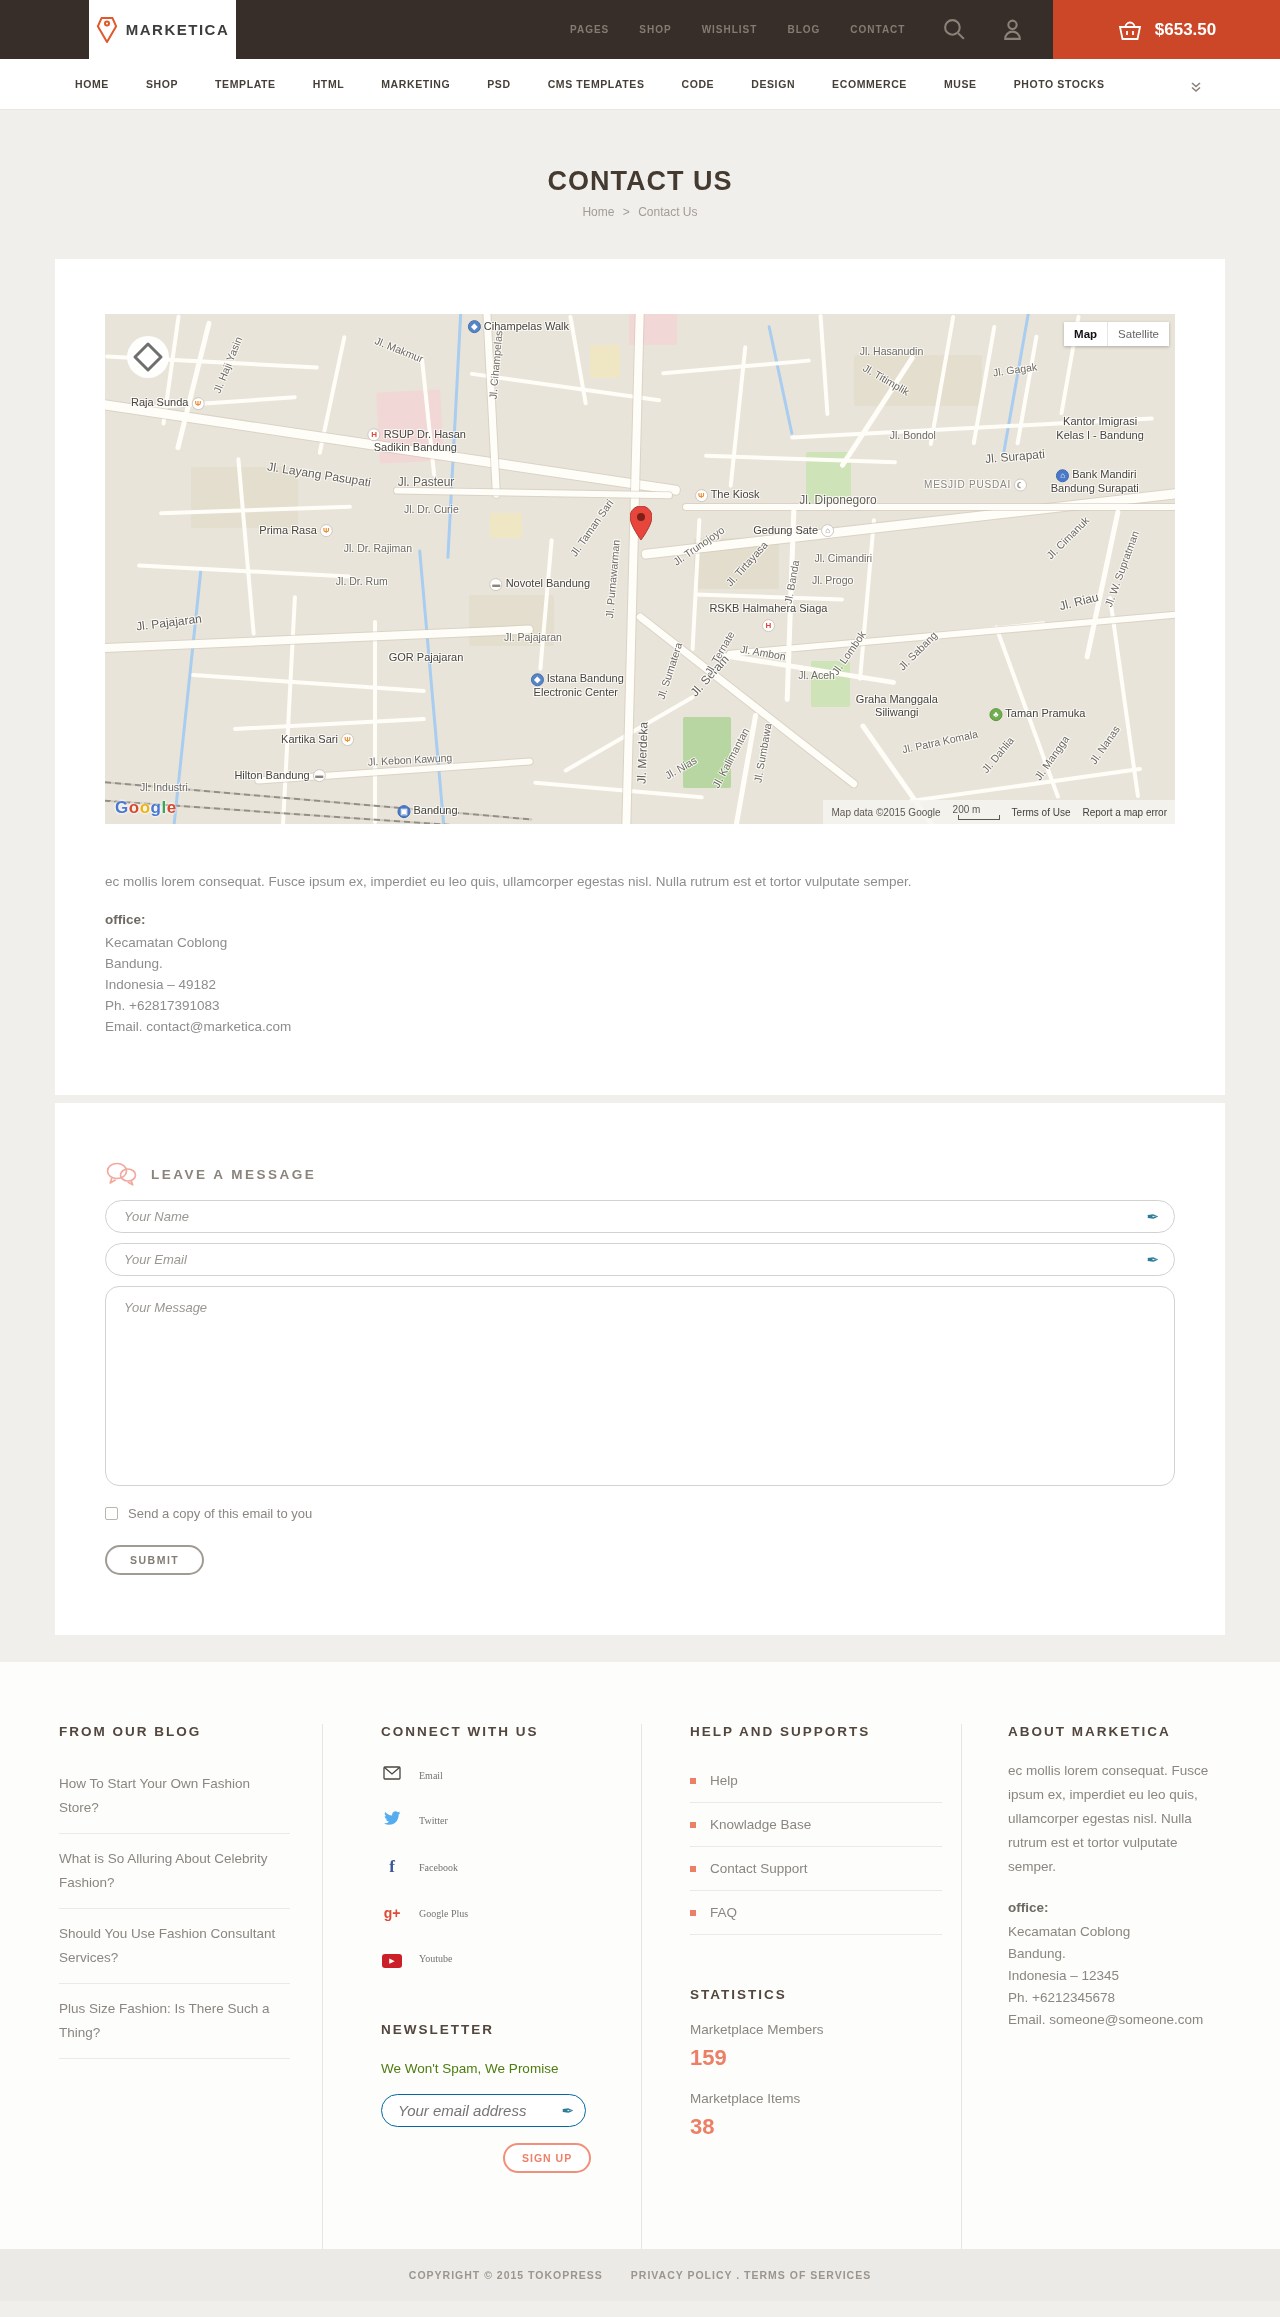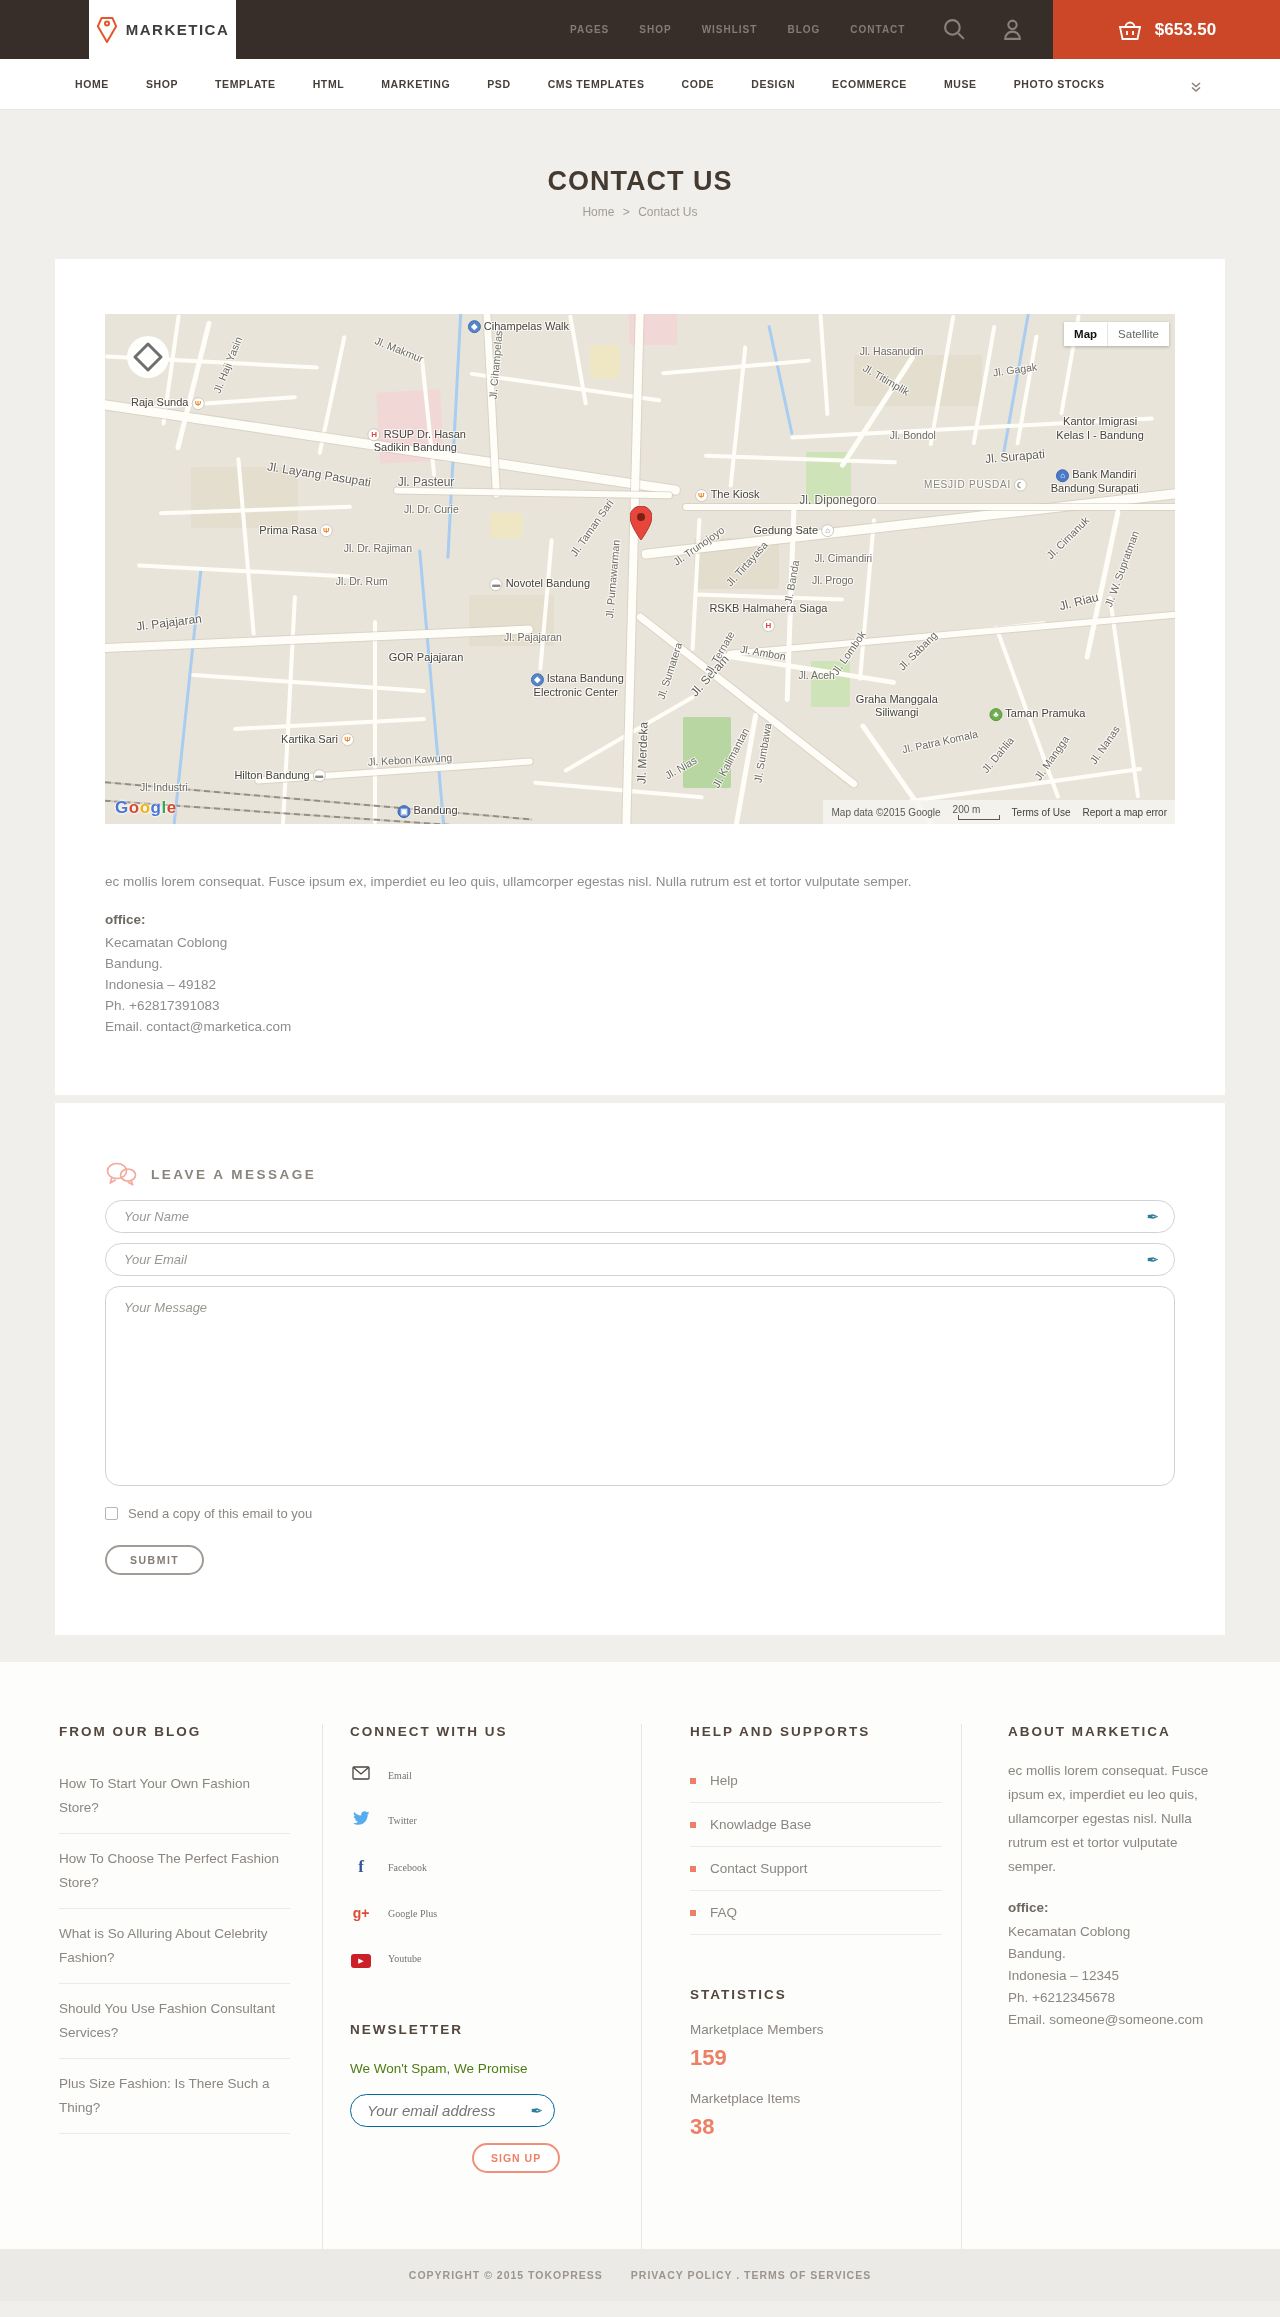--- a/index.html
+++ b/index.html
@@ -88,21 +88,21 @@
   .check-row input { appearance:none; -webkit-appearance:none; width:13px; height:13px; border:1px solid #b9b5af; border-radius:2px; background:#fff; }
   .check-row label { font-size:13px; color:#8b8680; }
   .submit-btn { margin-top:24px; background:#fff; border:2px solid #a19b94; border-radius:16px; padding:7px 23px;
                 font-family:"Liberation Sans",sans-serif; font-size:10.5px; font-weight:bold; letter-spacing:1.5px; color:#837c74; }
 
   
   footer { margin-top:27px; background:#fdfdfc; height:587px; padding:62px 0 0 59px; }
   .footer-grid { display:grid; grid-template-columns:263px 319px 320px 263px; height:100%; }
   .fcol { height:100%; }
   .fcol + .fcol { border-left:1px solid #e9e6e2; }
-  .fcol2 { padding-left:27px; } .fcol3 { padding-left:48px; } .fcol4 { padding-left:46px; padding-right:10px; }
+  .fcol2 { padding-left:58px; } .fcol3 { padding-left:48px; } .fcol4 { padding-left:46px; padding-right:10px; }
   .fcol1 { padding-right:32px; }
   .fhead { font-size:13.5px; font-weight:bold; letter-spacing:2px; color:#53463d; margin-bottom:20px; }
   .blog-item { font-size:13.5px; color:#8b8680; line-height:24px; padding:13px 0; border-bottom:1px solid #eceae7; }
   .social-row { display:flex; align-items:center; gap:16px; margin:27px 0; }
   .s-icon { width:22px; text-align:center; }
   .s-label { font-size:10px; color:#737373;font-family:Liberation Serif, serif; }
   .nl-head { margin-top:54px; }
   .nl-tag { font-size:13.5px; color:#4d7c0f; margin:24px 0 18px; }
   .nl-wrap { position:relative; width:205px; }
   .nl-input { width:205px; height:33px; border:1px solid #0369a1; border-radius:17px; padding:0 32px 0 16px;
@@ -408,21 +408,20 @@
   </div>
   <button class="submit-btn" data-interactable="true">SUBMIT</button>
 </section>
 
 <footer data-interactable="false">
   <div class="footer-grid">
     <div class="fcol fcol1" data-interactable="false">
       <div class="fhead" data-interactable="false">FROM OUR BLOG</div>
       <div id="blog-list">
           <div class="blog-item" data-interactable="true">How To Start Your Own Fashion Store?</div>
-          <div class="blog-item" data-interactable="true">How To Choose The Perfect Fashion Store?</div>
           <div class="blog-item" data-interactable="true">What is So Alluring About Celebrity Fashion?</div>
           <div class="blog-item" data-interactable="true">Should You Use Fashion Consultant Services?</div>
           <div class="blog-item" data-interactable="true">Plus Size Fashion: Is There Such a Thing?</div>
         </div>
     </div>
     <div class="fcol fcol2" data-interactable="false">
       <div class="fhead" data-interactable="false">CONNECT WITH US</div>
       <div id="social-list">
           <div class="social-row" data-interactable="true">
             <span class="s-icon" data-interactable="false"><svg width="18" height="14" viewBox="0 0 18 14" fill="none" stroke="#4a443e" stroke-width="1.3">

